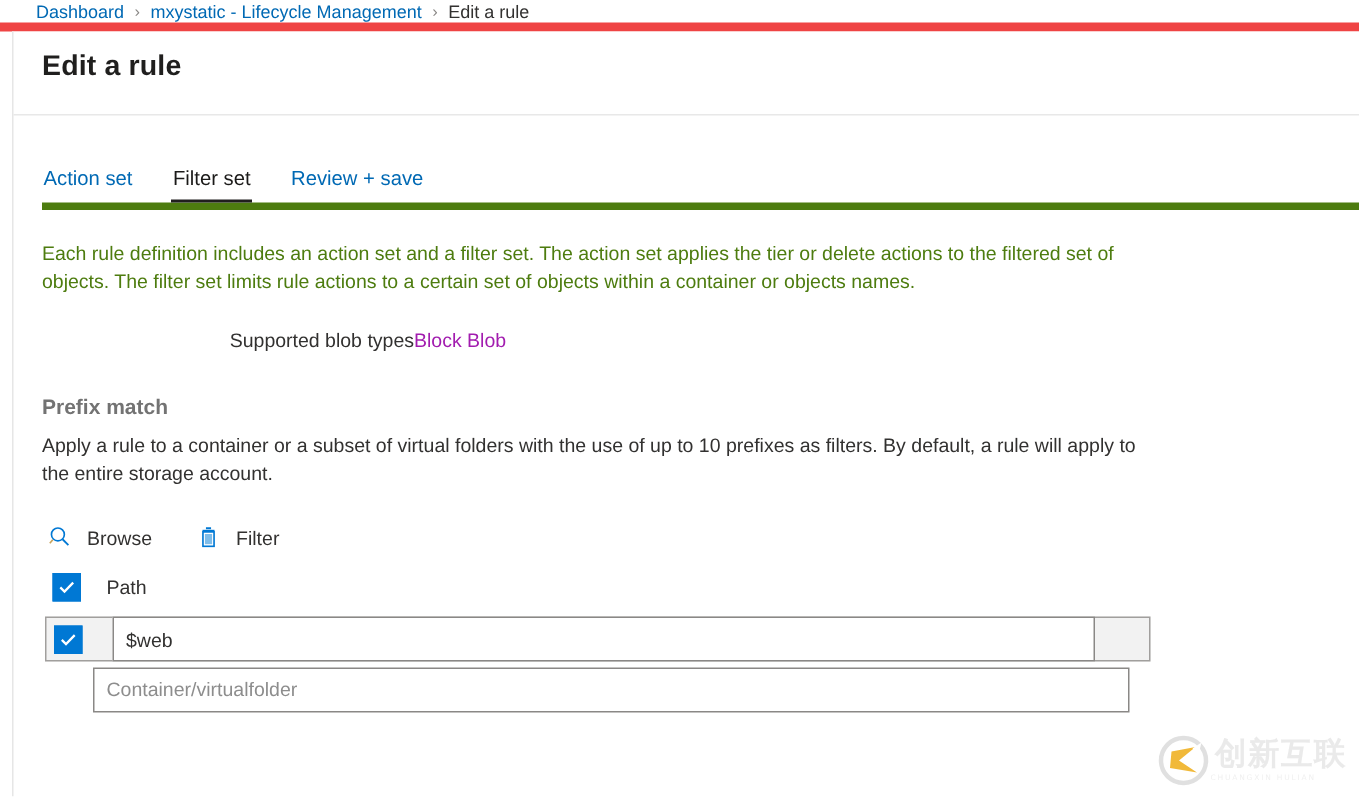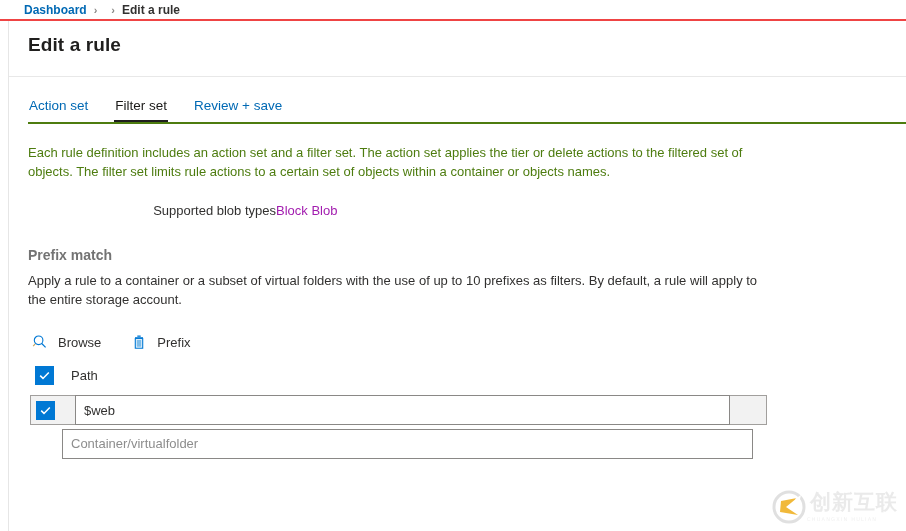--- a/index.html
+++ b/index.html
@@ -17,23 +17,22 @@
   }
 
   
   .breadcrumb-bar {
     height: 21px;
     display: flex;
     align-items: center;
     padding-left: 24px;
     font-size: 12px;
     background: #ffffff;
-    border-bottom: 2px solid #ef4444;
-    box-sizing: border-box;
-    font-weight: bold;
+    border-bottom: 6px solid #ef4444;
+    box-sizing: border-box;
   }
   .crumb-link {
     color: #0069b4;
     cursor: pointer;
     white-space: nowrap;
   }
   .crumb-current {
     color: #323130;
     white-space: nowrap;
   }
@@ -71,22 +70,22 @@
 
   
   .content {
     padding: 0 0 0 19px;
   }
 
   
   .tabs {
     display: flex;
     align-items: flex-end;
-    margin-top: 19px;
-    border-bottom: 2px solid #4d7c0f;
+    margin-top: 32px;
+    border-bottom: 5px solid #4d7c0f;
     padding-left: 0;
   }
   .tab {
     font-size: 13.5px;
     color: #0069b4;
     padding: 2px 1px 7px 1px;
     margin-right: 25px;
     cursor: pointer;
     border-bottom: 2px solid transparent;
     white-space: nowrap;
@@ -255,20 +254,21 @@
     margin-top: 3px;
   }
   .wm-textwrap { display: flex; flex-direction: column; }
 </style>
 </head>
 <body>
 
 <div class="breadcrumb-bar">
   <span class="crumb-link">Dashboard</span>
   <span class="crumb-sep">›</span>
+  <span class="crumb-link">mxystatic - Lifecycle Management</span>
   <span class="crumb-sep">›</span>
   <span class="crumb-current">Edit a rule</span>
 </div>
 
 <div class="blade">
 
   <div class="blade-title">Edit a rule</div>
 
   <div class="blade-divider"></div>
 
@@ -303,21 +303,21 @@
       </div>
       <div class="cmd">
         <span class="cmd-icon">
           <svg width="16" height="16" viewBox="0 0 16 16" aria-hidden="true">
             <rect x="4" y="3.2" width="8" height="1.3" fill="#0078d4"></rect>
             <rect x="6.3" y="1.5" width="3.4" height="1.3" fill="#0078d4"></rect>
             <rect x="4.3" y="4.6" width="7.4" height="9.6" fill="none" stroke="#0078d4" stroke-width="1.1"></rect>
             <rect x="5.6" y="6" width="4.8" height="6.8" fill="#7fbde9"></rect>
           </svg>
         </span>
-        <span class="cmd-label">Prefix</span>
+        <span class="cmd-label">Filter</span>
       </div>
     </div>
 
     <div class="path-row">
       <span class="cbx">
         <svg width="13" height="13" viewBox="0 0 13 13" aria-hidden="true">
           <polyline points="2.2,6.6 5,9.4 10.8,3.4" fill="none" stroke="#ffffff" stroke-width="1.5"></polyline>
         </svg>
       </span>
       <span class="path-label">Path</span>

